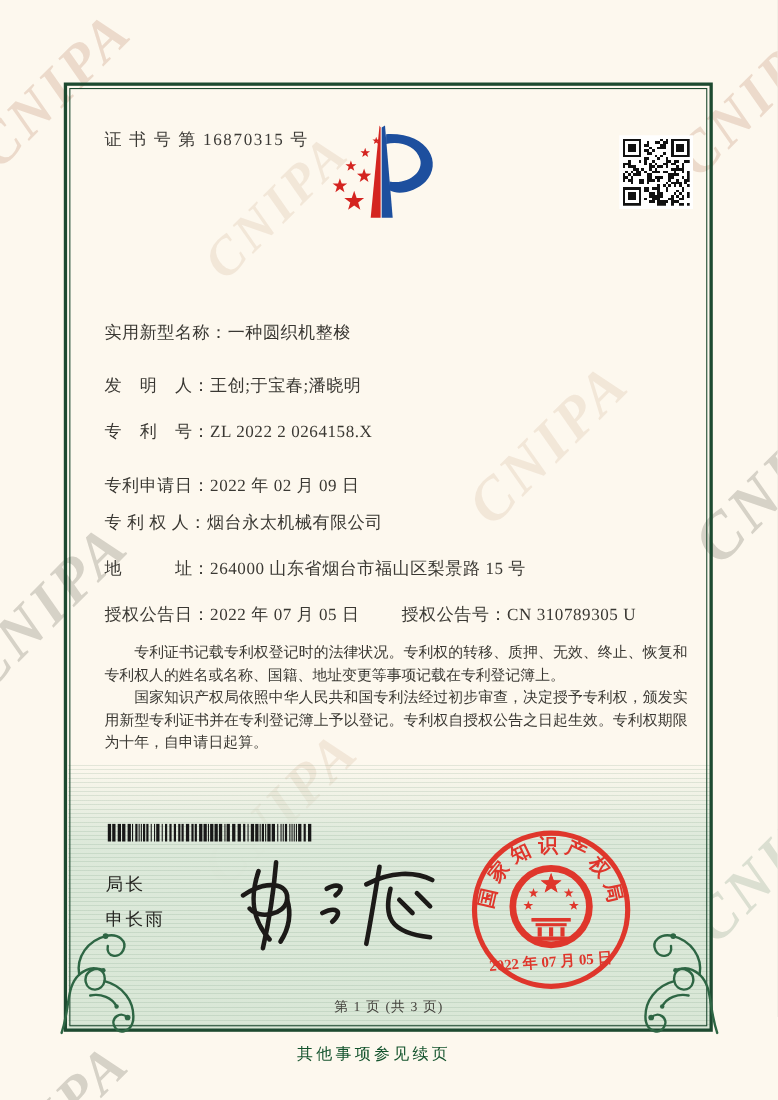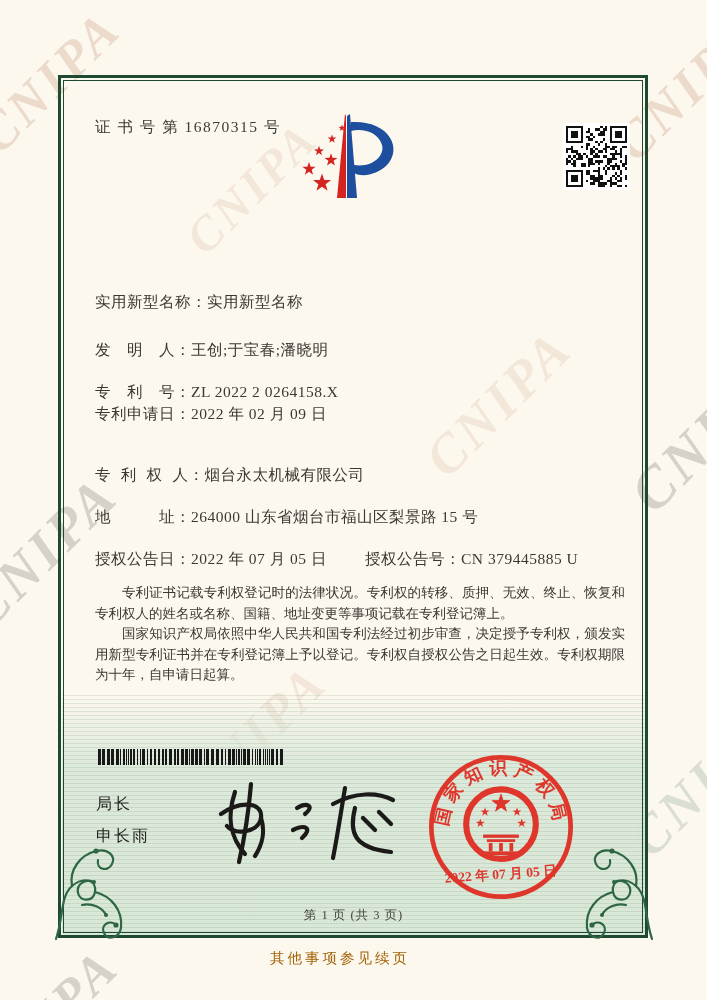--- a/index.html
+++ b/index.html
@@ -46,24 +46,24 @@
   #logo { position:absolute; left:293px; top:108px; width:116px; height:98px; }
   #qr   { position:absolute; left:563px; top:123px; width:67px; height:67px; background:#fff; padding:3px; }
   #qr svg { width:100%; height:100%; display:block; }
   #title {
     position:absolute; left:0; top:210px; width:707px; text-align:center;
     font-size:36px; font-weight:bold; letter-spacing:7px; color:#15130f;
   }
 
   
   .field-row { position:absolute; left:95px; width:535px; font-size:15.5px; color:#3a3833; letter-spacing:0.5px; }
-  .field-label { color:#3a3833;font-family:Liberation Mono, monospace; }
+  .field-label { color:#3a3833; }
   .field-value { color:#3a3833; }
   #row-0 { top:292px; } #row-1 { top:340px; } #row-2 { top:382px; }
-  #row-3 { top:404px; } #row-4 { top:465px; } #row-5 { top:507px; }
+  #row-3 { top:431px; } #row-4 { top:465px; } #row-5 { top:507px; }
   #row-6 { top:549px; }
   #grant-no { position:absolute; left:270px; top:0; white-space:nowrap; }
 
   
   #paragraphs {
     position:absolute; left:95px; top:583px; width:530px;
     font-size:13.5px; line-height:20.5px; text-align:justify; color:#3a3833;
   }
   #paragraphs p { text-indent:2em; }
 
@@ -72,21 +72,21 @@
   #director-title { position:absolute; left:96px; top:794px; font-size:16px; letter-spacing:2px; color:#242420;
                     font-family:"Liberation Sans","DejaVu Sans",sans-serif; }
   #director-name  { position:absolute; left:96px; top:826px; font-size:16px; letter-spacing:2px; color:#242420;
                     font-family:Liberation Serif, serif; }
   #signature { position:absolute; left:205px; top:778px; width:195px; height:92px; }
   #seal { position:absolute; left:421px; top:747px; width:160px; height:160px; }
 
   #page-number { position:absolute; left:0; top:907px; width:707px; text-align:center;
                  font-size:12.5px; letter-spacing:1px; color:#45433e; }
   #footer-note { position:absolute; left:0; top:949px; width:660px; text-align:center;
-                 font-size:14.5px; letter-spacing:3px; color:#a16207;padding-left:20px; }
+                 font-size:14.5px; letter-spacing:3px; color:#14532d;padding-left:20px; }
 </style>
 </head>
 <body>
 
 <div id="page">
 
   <span class="wm wm-pink" style="left:-38px; top:52px;  font-size:52px;">CNIPA</span>
   <span class="wm wm-faint" style="left:170px; top:160px; font-size:48px;">CNIPA</span>
   <span class="wm wm-pink" style="left:598px; top:60px;  font-size:52px;">CNIPA</span>
   <span class="wm wm-gray" style="left:612px; top:400px; font-size:58px;">CNIPA</span>
@@ -347,41 +347,41 @@
           <rect x="18" y="24" width="1" height="1"></rect>
           <rect x="21" y="24" width="1" height="1"></rect>
           <rect x="22" y="24" width="1" height="1"></rect>
           <rect x="24" y="24" width="1" height="1"></rect>
         </g>
     </svg>
   </div>
 
 
   <div class="field-row" id="row-0">
-    <span class="field-label">实用新型名称：</span><span class="field-value">实用新型名称</span>
+    <span class="field-label">实用新型名称：</span><span class="field-value">一种圆织机整梭</span>
   </div>
   <div class="field-row" id="row-1">
     <span class="field-label">发　明　人：</span><span class="field-value">王创;于宝春;潘晓明</span>
   </div>
   <div class="field-row" id="row-2">
     <span class="field-label">专　利　号：</span><span class="field-value">ZL 2022 2 0264158.X</span>
   </div>
   <div class="field-row" id="row-3">
     <span class="field-label">专利申请日：</span><span class="field-value">2022 年 02 月 09 日</span>
   </div>
   <div class="field-row" id="row-4">
     <span class="field-label">专 利 权 人：</span><span class="field-value">烟台永太机械有限公司</span>
   </div>
   <div class="field-row" id="row-5">
     <span class="field-label">地　　　址：</span><span class="field-value">264000 山东省烟台市福山区梨景路 15 号</span>
   </div>
   <div class="field-row" id="row-6">
     <span class="field-label">授权公告日：</span><span class="field-value">2022 年 07 月 05 日</span>
     <span id="grant-no">
-      <span class="field-label">授权公告号：</span><span class="field-value">CN 379445885 U</span>
+      <span class="field-label">授权公告号：</span><span class="field-value">CN 310789305 U</span>
     </span>
   </div>
 
   <div id="paragraphs">
     <p>专利证书记载专利权登记时的法律状况。专利权的转移、质押、无效、终止、恢复和专利权人的姓名或名称、国籍、地址变更等事项记载在专利登记簿上。</p>
     <p>国家知识产权局依照中华人民共和国专利法经过初步审查，决定授予专利权，颁发实用新型专利证书并在专利登记簿上予以登记。专利权自授权公告之日起生效。专利权期限为十年，自申请日起算。</p>
   </div>
 
   <div id="barcode">
       <div style="position:absolute;left:0px;top:0;width:3px;height:100%;background:#181818"></div>

